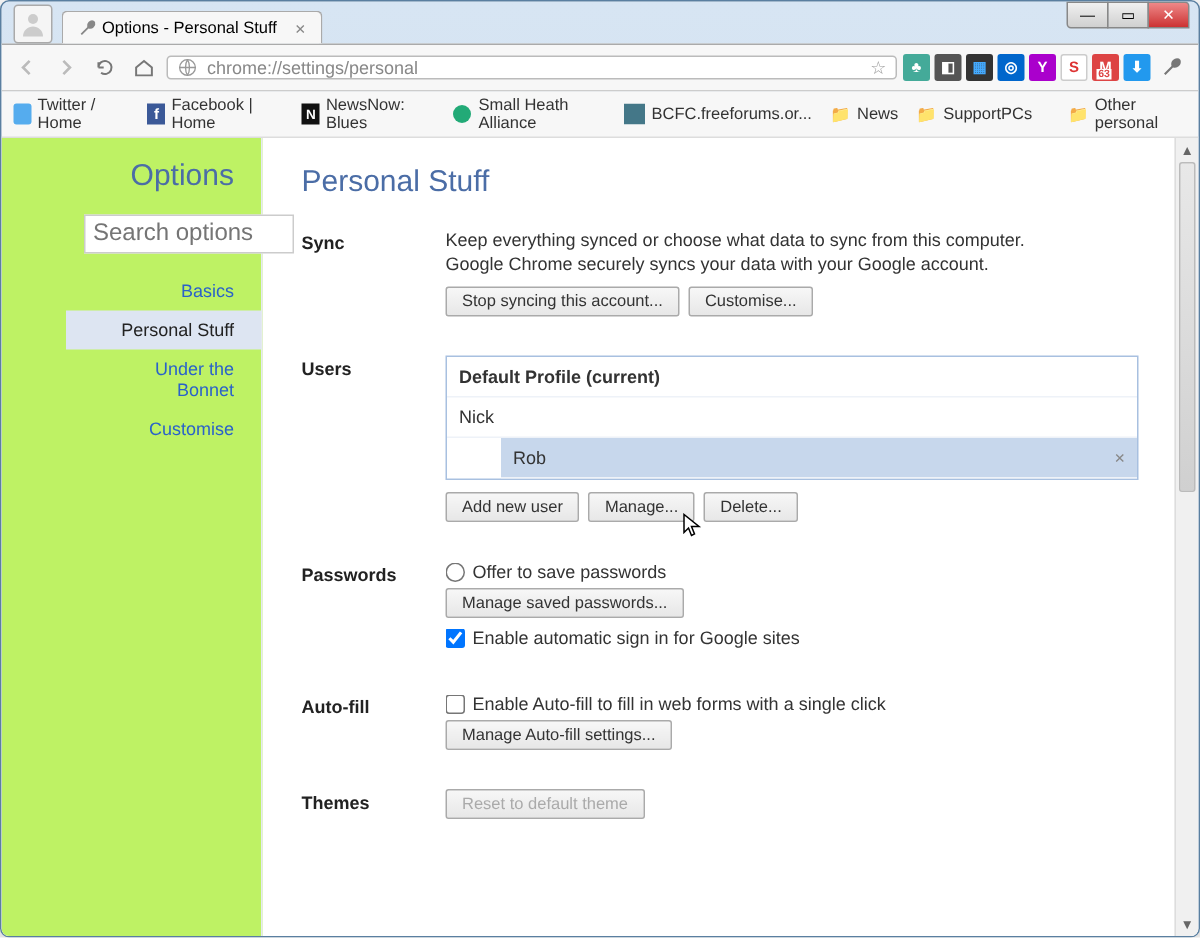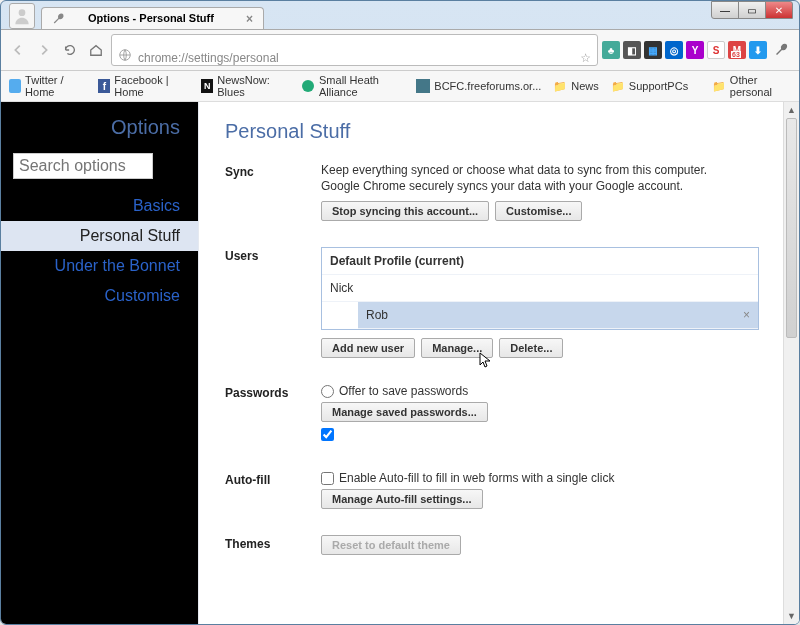--- a/index.html
+++ b/index.html
@@ -1,51 +1,51 @@
 <!DOCTYPE html>
 <html><head>
 <meta charset="utf-8">
 <style>
 * { box-sizing: border-box; margin: 0; padding: 0; }
 body { font-family: "Segoe UI", Tahoma, Arial, sans-serif; font-size: 12px; background: #fff; }
 .window { width: 800px; height: 625px; border: 1px solid #5a7fa0; border-radius: 6px; overflow: hidden; display: flex; flex-direction: column; background: linear-gradient(#d7e5f3, #c9dae9); box-shadow: 0 4px 20px rgba(0,0,0,.3); margin: 0 auto; }
 .titlebar { height: 28px; display: flex; align-items: flex-end; padding-left: 40px; position: relative; }
 .avatar { position: absolute; left: 8px; top: 2px; width: 26px; height: 26px; background: #f5f5f5; border: 1px solid #aaa; border-radius: 3px; display: flex; align-items: center; justify-content: center; }
 .avatar svg { width: 20px; height: 20px; }
-.tab { background: #f7f7f7; border: 1px solid #aaa; border-bottom: none; border-radius: 4px 4px 0 0; padding: 4px 10px; display: flex; gap: 22px; font-size: 11px; height: 22px; font-weight: bold; }
+.tab { background: #f7f7f7; border: 1px solid #aaa; border-bottom: none; border-radius: 4px 4px 0 0; padding: 4px 10px; display: flex; align-items: center; gap: 2px; font-size: 11px; height: 22px; }
 .tab .favicon { width: 14px; height: 14px; }
 .tab .close { color: #888; font-size: 12px; cursor: pointer; margin-left: 10px; }
 .winbtns { position: absolute; right: 6px; top: 0; display: flex; }
 .winbtn { width: 28px; height: 18px; border: 1px solid #888; background: linear-gradient(#f0f0f0,#d0d0d0); display: flex; align-items: center; justify-content: center; font-size: 10px; margin-left: -1px; }
 .winbtn.close { background: linear-gradient(#e88,#c33); color: #fff; border-radius: 0 3px 0 0; }
 .winbtn.min { border-radius: 0 0 0 3px; }
 .toolbar { background: #f7f7f7; border-top: 1px solid #aaa; border-bottom: 1px solid #ccc; padding: 4px 6px; display: flex; align-items: center; gap: 4px; }
 .navbtn { width: 22px; height: 22px; display: flex; align-items: center; justify-content: center; color: #777; border-radius: 3px; }
 .navbtn.disabled { color: #bbb; }
-.omnibox { flex: 1; height: 32px; border: 1px solid #bbb; border-radius: 3px; background: #fff; display: flex; align-items: flex-end; padding: 0 6px; gap: 6px; }
+.omnibox { flex: 1; height: 16px; border: 1px solid #bbb; border-radius: 3px; background: #fff; display: flex; align-items: flex-start; padding: 0 6px; gap: 6px; }
 .omnibox input { flex: 1; border: none; outline: none; font-size: 12px; color: #888; }
 .ext-icons { display: flex; gap: 3px; align-items: center; }
 .ext { width: 18px; height: 18px; border-radius: 2px; display:flex; align-items:center; justify-content:center; font-size:10px; font-weight:bold; color:#fff; }
 .bookmarks { background: #f7f7f7; border-bottom: 1px solid #ddd; padding: 3px 8px; display: flex; align-items: center; gap: 12px; font-size: 11px; }
 .bm { display: flex; align-items: center; gap: 4px; color: #333; cursor: pointer; }
 .bm .ico { width: 14px; height: 14px; display:flex; align-items:center; justify-content:center; }
 .content { flex: 1; background: #fff; display: flex; overflow: hidden; }
-.sidebar { width: 198px; background: #000000; border-right: 1px solid #e5e9f0; padding-top: 14px; }
+.sidebar { width: 174px; background: #bef264; border-right: 1px solid #e5e9f0; padding-top: 14px; padding-left: 43px; }
 .sidebar h2 { color: #4b6da6; font-size: 20px; font-weight: normal; text-align: right; padding-right: 18px; margin-bottom: 14px; }
 .sidebar input { width: 140px; margin: 0 0 12px 12px; padding: 3px 5px; border: 1px solid #ccc; font-size: 16px; color:#999; }
-.navitem { text-align: right; padding: 6px 18px; font-size: 16px; color: #2a62c9; cursor: pointer; }
+.navitem { text-align: right; padding: 6px 18px; font-size: 12px; color: #2a62c9; cursor: pointer; }
 .navitem.active { background: #dde5f2; color: #222; }
 .main { flex: 1; padding: 18px 24px 18px 26px; overflow-y: auto; }
 .main h1 { color: #4b6da6; font-size: 20px; font-weight: normal; margin-bottom: 20px; }
 .section { display: flex; margin-bottom: 26px; }
 .section-label { width: 96px; font-weight: bold; font-size: 12px; color: #222; padding-top: 2px; }
 .section-body { flex: 1; font-size: 12px; color: #333; }
 .section-body p { margin-bottom: 2px; }
 .btnrow { display: flex; gap: 6px; margin-top: 8px; }
-button.s { font-size: 11px; padding: 3px 10px; background: linear-gradient(#f7f7f7,#e7e7e7); border: 1px solid #aaa; border-radius: 2px; cursor: pointer; color:#333;font-weight:bold; }
+button.s { font-size: 11px; padding: 3px 10px; background: linear-gradient(#f7f7f7,#e7e7e7); border: 1px solid #aaa; border-radius: 2px; cursor: pointer; color:#333; }
 button.s:disabled { color:#aaa; }
 .userbox { border: 1px solid #a8c0e0; background:#fff; }
 .userrow { padding: 6px 8px; border-bottom: 1px solid #eef2f8; position:relative; }
 .userrow.current { font-weight: bold; }
 .userrow.selected { background: #c7d7ec; margin-left: 36px; }
 .userrow .del { position:absolute; right:8px; top:6px; color:#888; cursor:pointer; }
 .radio-row, .check-row { display: flex; align-items: center; gap: 5px; margin-bottom: 4px; }
 .radio-row input, .check-row input { margin:0; }
 .scrollbar { width: 16px; background: #f0f0f0; border-left: 1px solid #ddd; display:flex; flex-direction:column; }
 .scrollbar .arrow { height:16px; display:flex; align-items:center; justify-content:center; font-size:9px; color:#666; }
@@ -219,20 +219,21 @@
         <div class="section-body">
           <div class="radio-row">
               <input type="radio" name="pw" style="">
               <span>Offer to save passwords</span>
             </div>
           <div class="btnrow" style="margin-top:4px">
               <button class="s">Manage saved passwords...</button>
             </div>
           <div class="check-row" style="margin-top:6px">
               <input type="checkbox" checked="" style="">
+              <span>Enable automatic sign in for Google sites</span>
             </div>
         </div>
       </div>
 
       <div class="section">
         <div class="section-label">Auto-fill</div>
         <div class="section-body">
           <div class="check-row">
               <input type="checkbox" style="">
               <span>Enable Auto-fill to fill in web forms with a single click</span>

